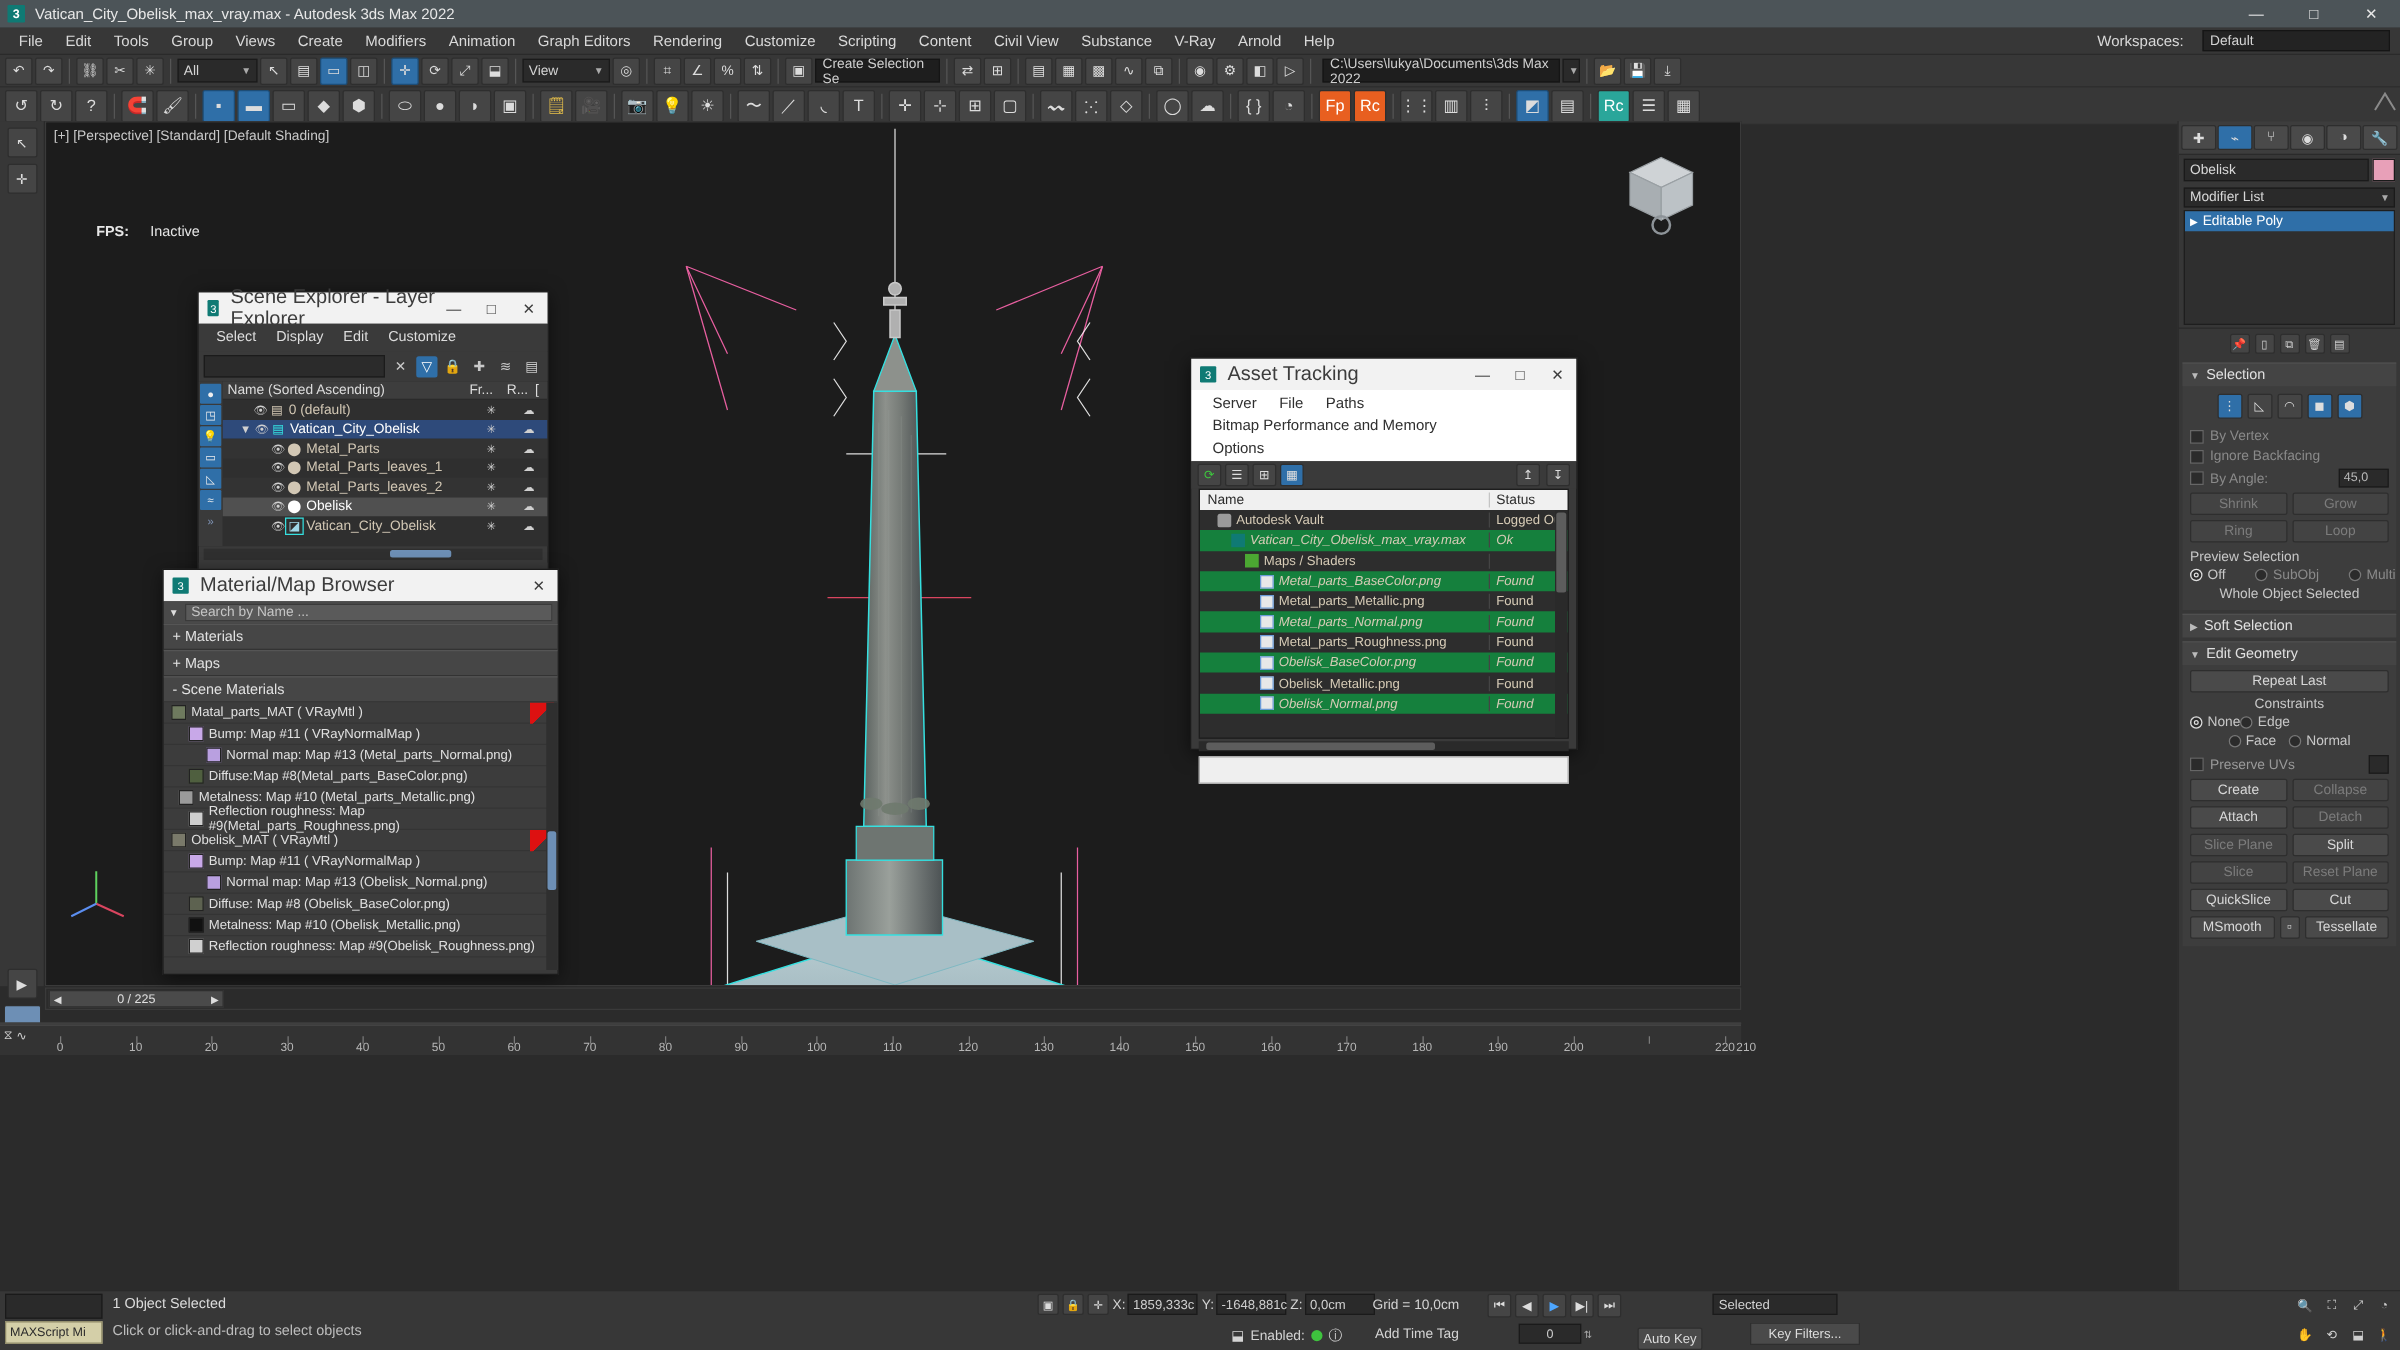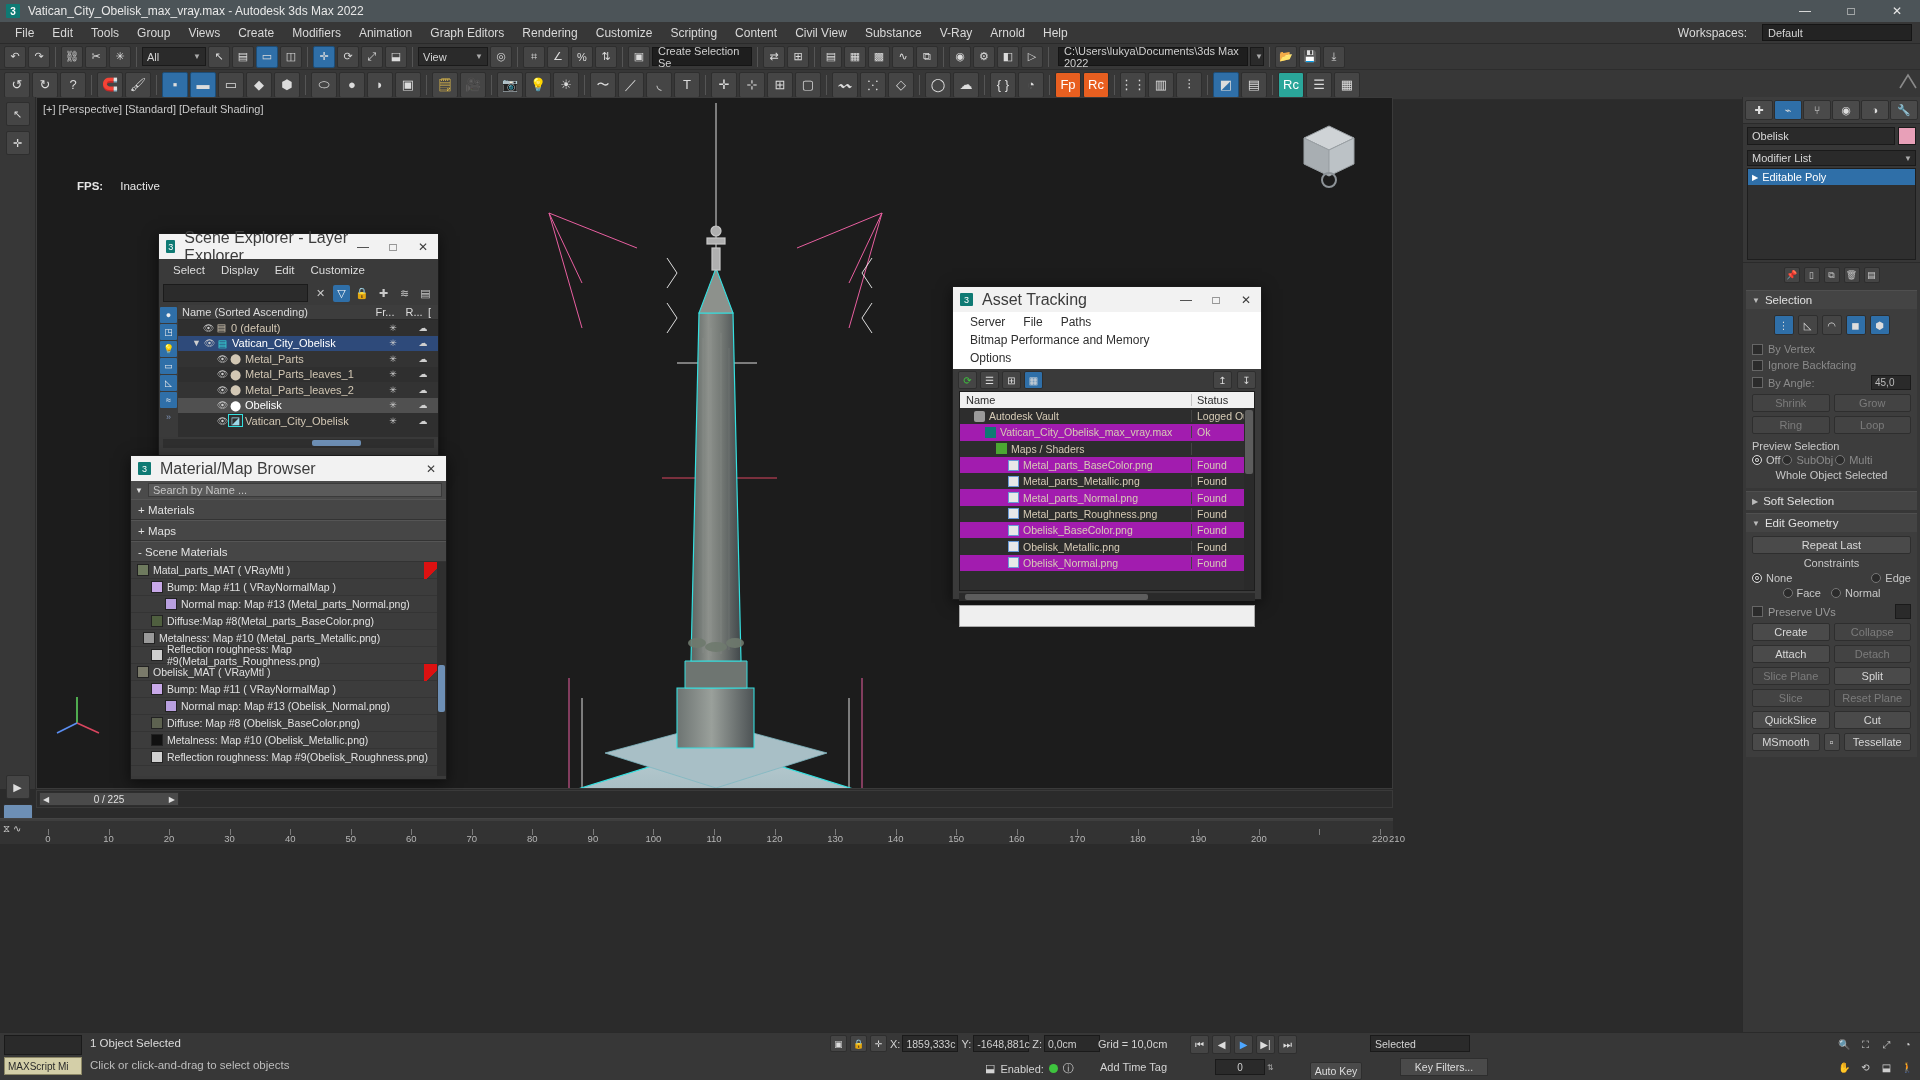--- a/index.html
+++ b/index.html
@@ -228,21 +228,21 @@
   .at-tb { height:22px;background:#3a3a3a;display:flex;align-items:center;gap:3px;padding:2px 5px;}
   .at-tb .b { width:19px;height:18px;background:#454545;border:1px solid #2e2e2e;border-radius:2px;
     display:flex;align-items:center;justify-content:center;font-size:10px;color:#ddd;}
   .at-tb .b.on { background:#2f6fa8;}
   .at-tb .rr { margin-left:auto;display:flex;gap:5px;}
   .at-grid { margin:0 6px; background:#2d2d2d; border:1px solid #1d1d1d; height:200px; position:relative;}
   .at-hdr { height:16px;background:#f0f0f0;display:flex;align-items:center;font-size:11px;color:#2b2b2b;}
   .at-hdr .n { flex:1;padding-left:6px;border-right:1px solid #c4c4c4;}
   .at-hdr .s { width:62px;padding-left:5px; }
   .at-row { height:16.3px;display:flex;align-items:center;font-size:10.5px;color:#d6cbb6;}
-  .at-row.alt { background:#a21caf; }
+  .at-row.alt { background:#15803d;font-style:italic; }
   .at-row .n { flex:1;display:flex;align-items:center;border-right:1px solid #444;overflow:hidden;}
   .at-row .s { width:62px;padding-left:5px;color:#d6cbb6;}
   .at-ic { width:11px;height:11px;margin-right:4px;flex:0 0 auto;}
   .at-vscroll { position:absolute;right:0;top:16px;bottom:0;width:10px;background:#2a2a2a;}
   .at-vscroll .th { position:absolute;left:1px;top:2px;width:8px;height:35%;background:#5d5d5d;border-radius:2px;}
   .at-hscroll { margin:2px 6px;height:8px;background:#2a2a2a;position:relative;}
   .at-hscroll .th { position:absolute;left:2%;top:1px;width:62%;height:6px;background:#5d5d5d;border-radius:2px;}
   .at-status { margin:4px 6px;height:22px;background:#efefef;border:1px solid #aaa;}
 
   
@@ -926,21 +926,21 @@
         </div>
         <div class="btn2">
           <div class="gbtn dim">Shrink</div>
           <div class="gbtn dim">Grow</div>
         </div>
         <div class="btn2">
           <div class="gbtn dim">Ring</div>
           <div class="gbtn dim">Loop</div>
         </div>
         <div style="font-size:11px;color:#c8c8c8;padding:4px 0 2px">Preview Selection</div>
-        <div style="display:flex;gap:2px;align-items:center">
+        <div style="display:flex;gap:24px;align-items:center">
           <span class="radline">
               <span class="rad on"></span>
               <span>Off</span>
             </span>
           <span class="radline" style="color:#8a8a8a">
               <span class="rad"></span>
               <span>SubObj</span>
             </span>
           <span class="radline" style="color:#8a8a8a">
               <span class="rad"></span>
@@ -959,21 +959,21 @@
     </div>
 
     <div class="roll">
       <div class="roll-h">
         <span class="tri">▼</span>
         <span>Edit Geometry</span>
       </div>
       <div class="roll-b">
         <div class="gbtn wide">Repeat Last</div>
         <div class="centertxt">Constraints</div>
-        <div style="display:flex;gap:10px;justify-content:space-between">
+        <div style="display:flex;justify-content:flex-start">
           <span class="radline">
               <span class="rad on"></span>
               <span>None</span>
             </span>
           <span class="radline">
               <span class="rad"></span>
               <span>Edge</span>
             </span>
         </div>
         <div style="display:flex;gap:10px;justify-content:center;padding-top:3px">

